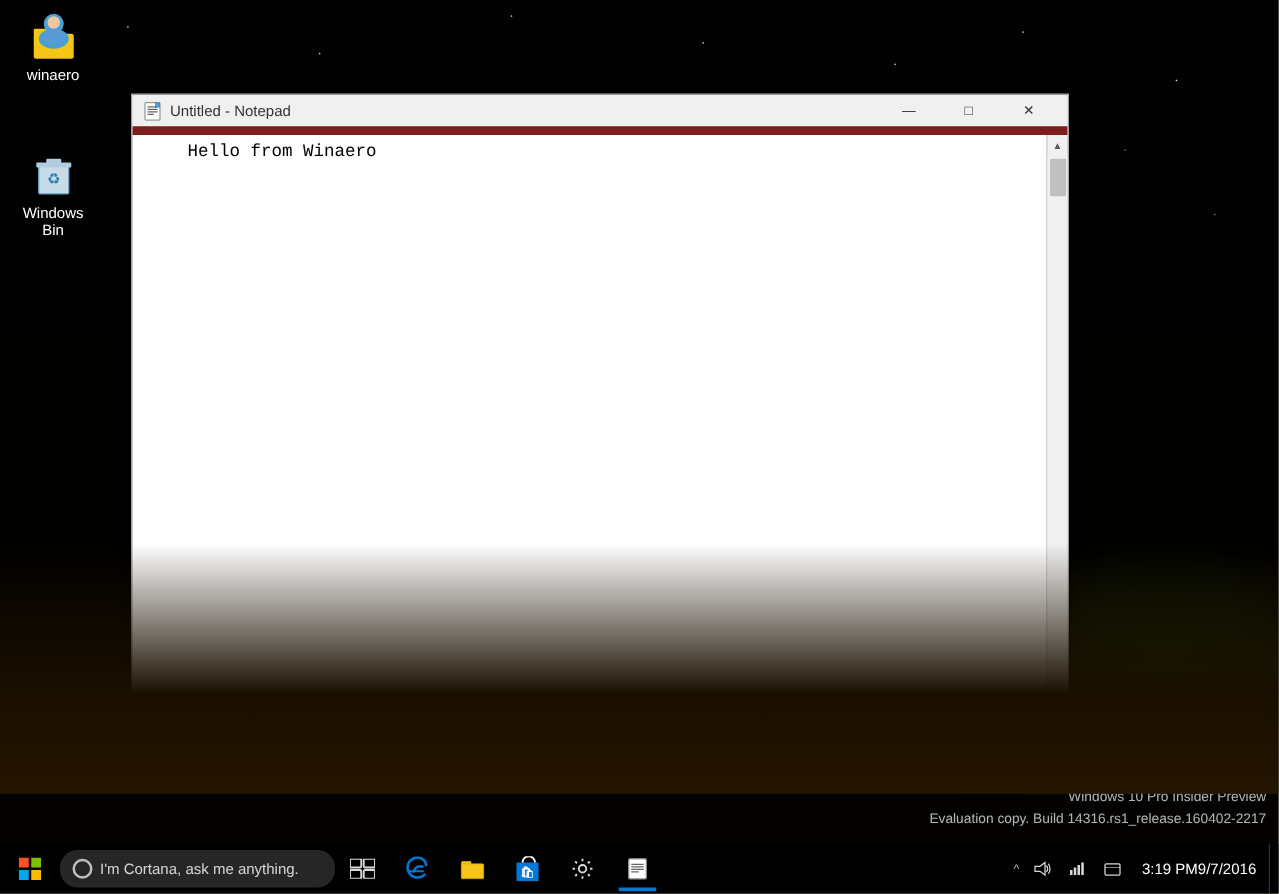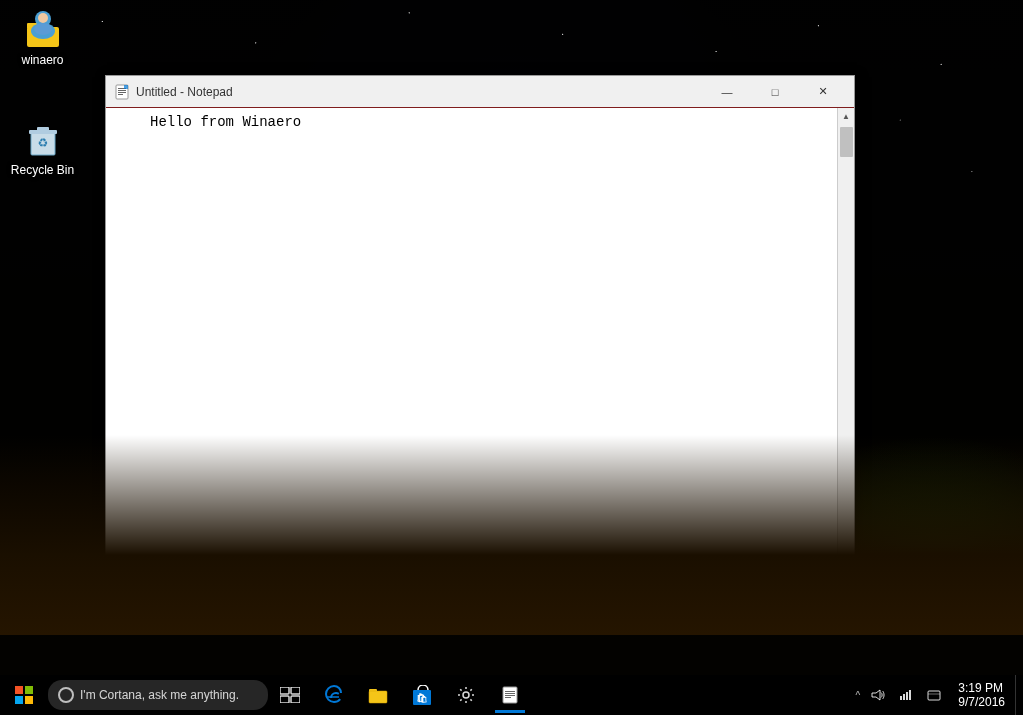--- a/index.html
+++ b/index.html
@@ -109,21 +109,21 @@
       display: flex;
       flex-direction: column;
     }
 
     #notepad-titlebar {
       background: #f0f0f0;
       height: 32px;
       display: flex;
       align-items: center;
       padding: 0 8px;
-      border-bottom: 1px solid #7f1d1d;
+      border-bottom: 7px solid #7f1d1d;
       user-select: none;
     }
 
     .titlebar-icon {
       width: 16px;
       height: 16px;
       margin-right: 6px;
       font-size: 14px;
     }
 
@@ -342,22 +342,22 @@
 
     .tray-expand {
       color: rgba(255,255,255,0.7);
       font-size: 10px;
       padding: 0 4px;
       cursor: pointer;
     }
 
     .clock-area {
       display: flex;
-      flex-direction: column;
-      align-items: flex-start;
+      flex-direction: row;
+      align-items: center;
       justify-content: center;
       padding: 0 10px;
       cursor: pointer;
       height: 40px;
     }
 
     .clock-time {
       color: white;
       font-size: 12px;
     }
@@ -420,21 +420,21 @@
 
         <rect x="8" y="14" width="24" height="22" rx="1" fill="#c8dce8"></rect>
         <rect x="8" y="14" width="24" height="22" rx="1" fill="none" stroke="#6aa8c8" stroke-width="1"></rect>
 
         <rect x="6" y="11" width="28" height="4" rx="1" fill="#b0cce0"></rect>
         <rect x="14" y="8" width="12" height="4" rx="1" fill="#b0cce0"></rect>
 
         <text x="20" y="28" text-anchor="middle" font-size="12" fill="#2a7db0">♻</text>
       </svg>
     </div>
-    <div class="icon-label">Recycle Bin</div>
+    <div class="icon-label">Windows Bin</div>
   </div>
 
   <div id="notepad">
 
     <div id="notepad-titlebar">
       <div class="titlebar-icon">
         <svg width="16" height="16" viewBox="0 0 16 16">
           <rect x="2" y="1" width="12" height="14" rx="1" fill="white" stroke="#999" stroke-width="1"></rect>
           <rect x="4" y="4" width="8" height="1" fill="#666"></rect>
           <rect x="4" y="6" width="8" height="1" fill="#666"></rect>
@@ -466,20 +466,24 @@
     </div>
 
     <div id="notepad-scrollbar-h">
       <div class="h-scroll-arrow">◀</div>
       <div class="h-scroll-track"></div>
       <div class="h-scroll-arrow">▶</div>
       <div class="bottom-right-corner">⊿</div>
     </div>
   </div>
 
+  <div class="build-info">
+    <div>Windows 10 Pro Insider Preview</div>
+    <div>Evaluation copy. Build 14316.rs1_release.160402-2217</div>
+  </div>
 
   <div id="taskbar">
 
     <div class="taskbar-start">
       <svg width="18" height="18" viewBox="0 0 18 18">
         <rect x="0" y="0" width="8" height="8" fill="#f35325"></rect>
         <rect x="10" y="0" width="8" height="8" fill="#81bc06"></rect>
         <rect x="0" y="10" width="8" height="8" fill="#05a6f0"></rect>
         <rect x="10" y="10" width="8" height="8" fill="#ffba08"></rect>
       </svg>

